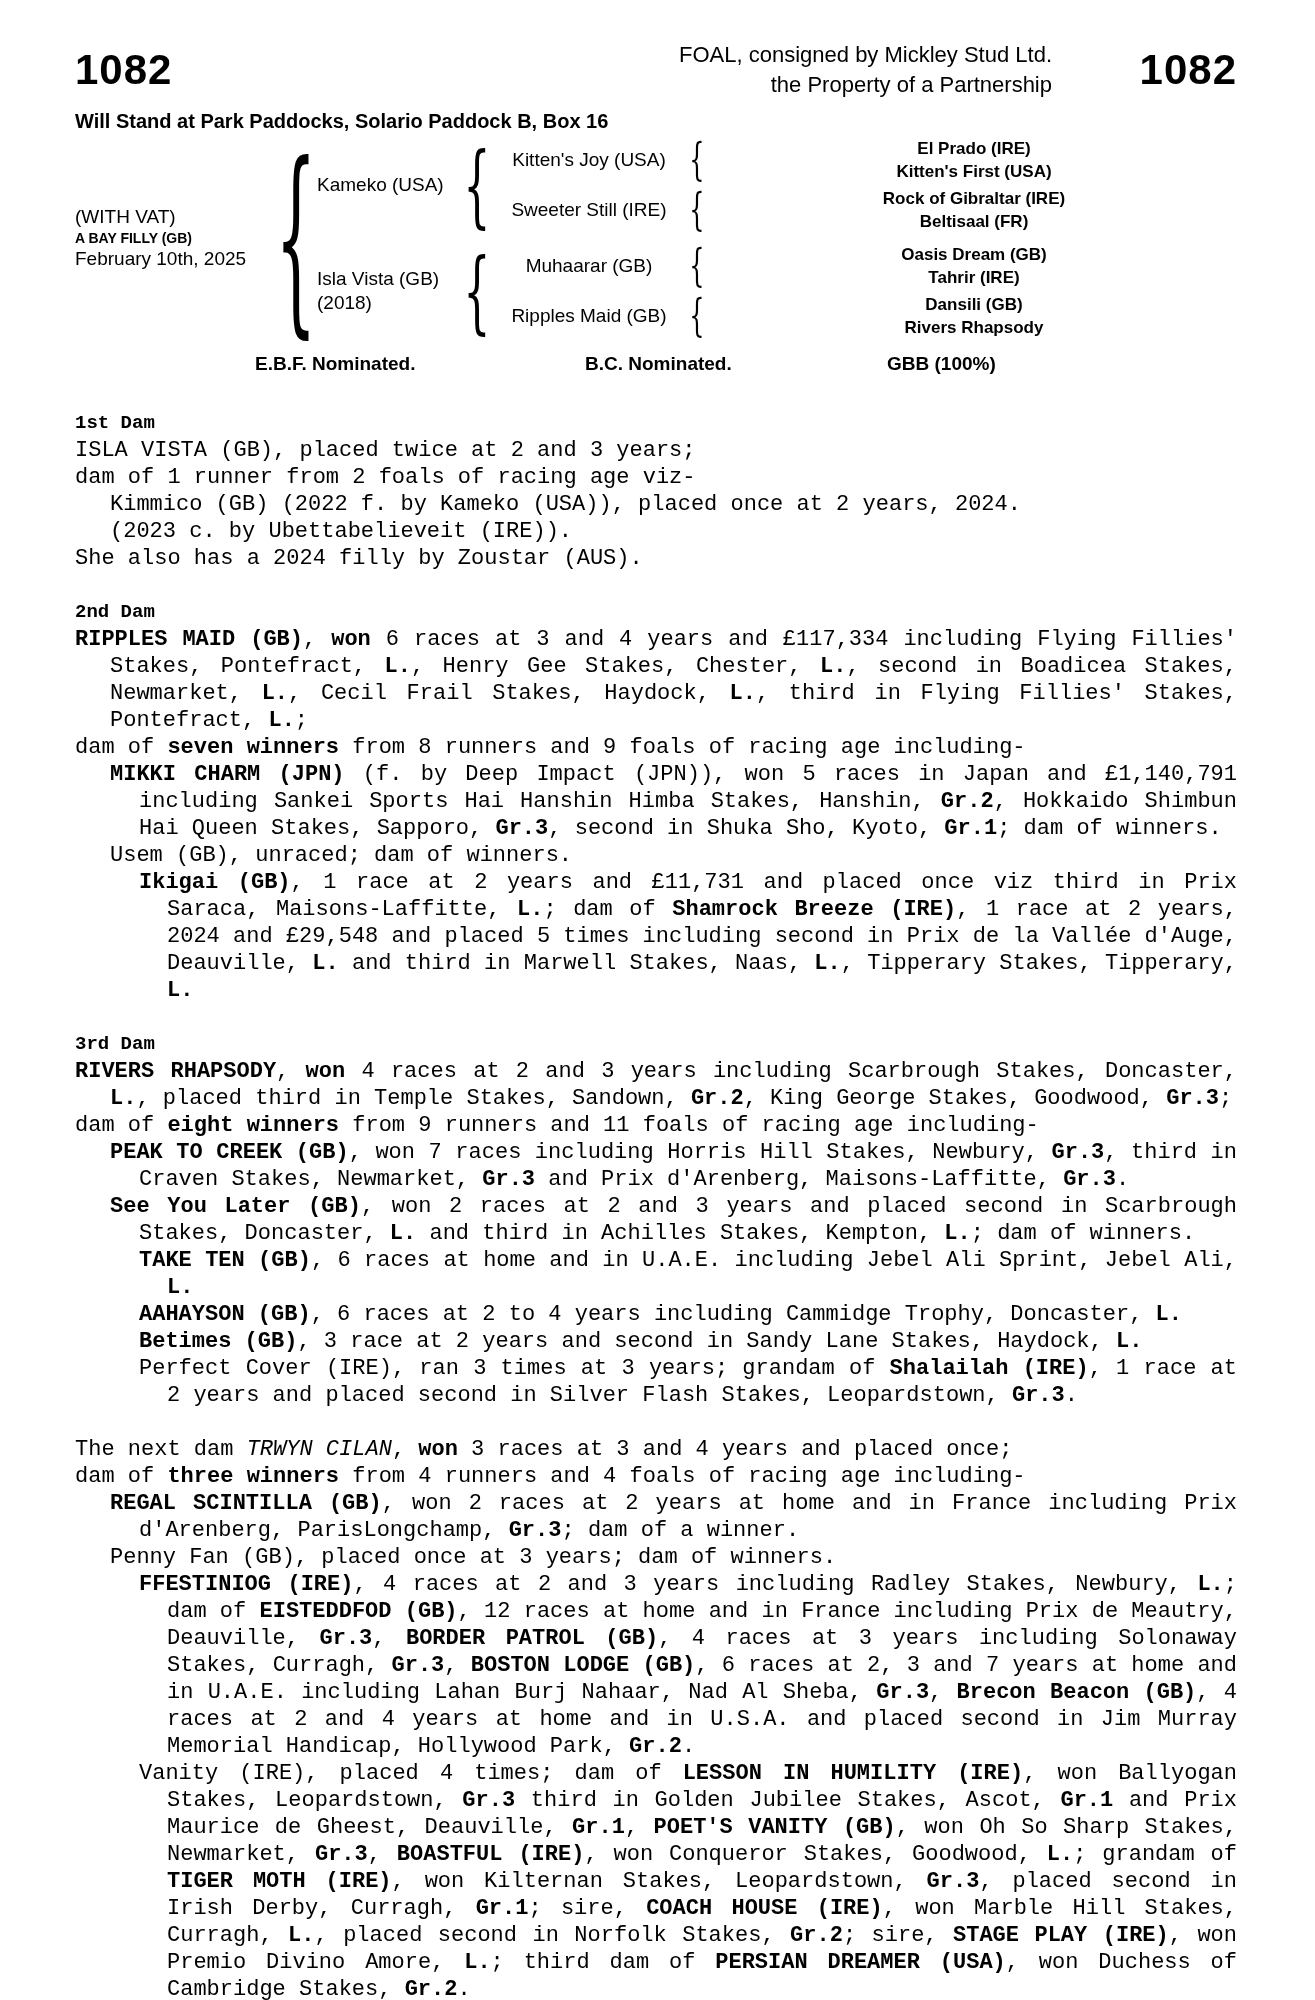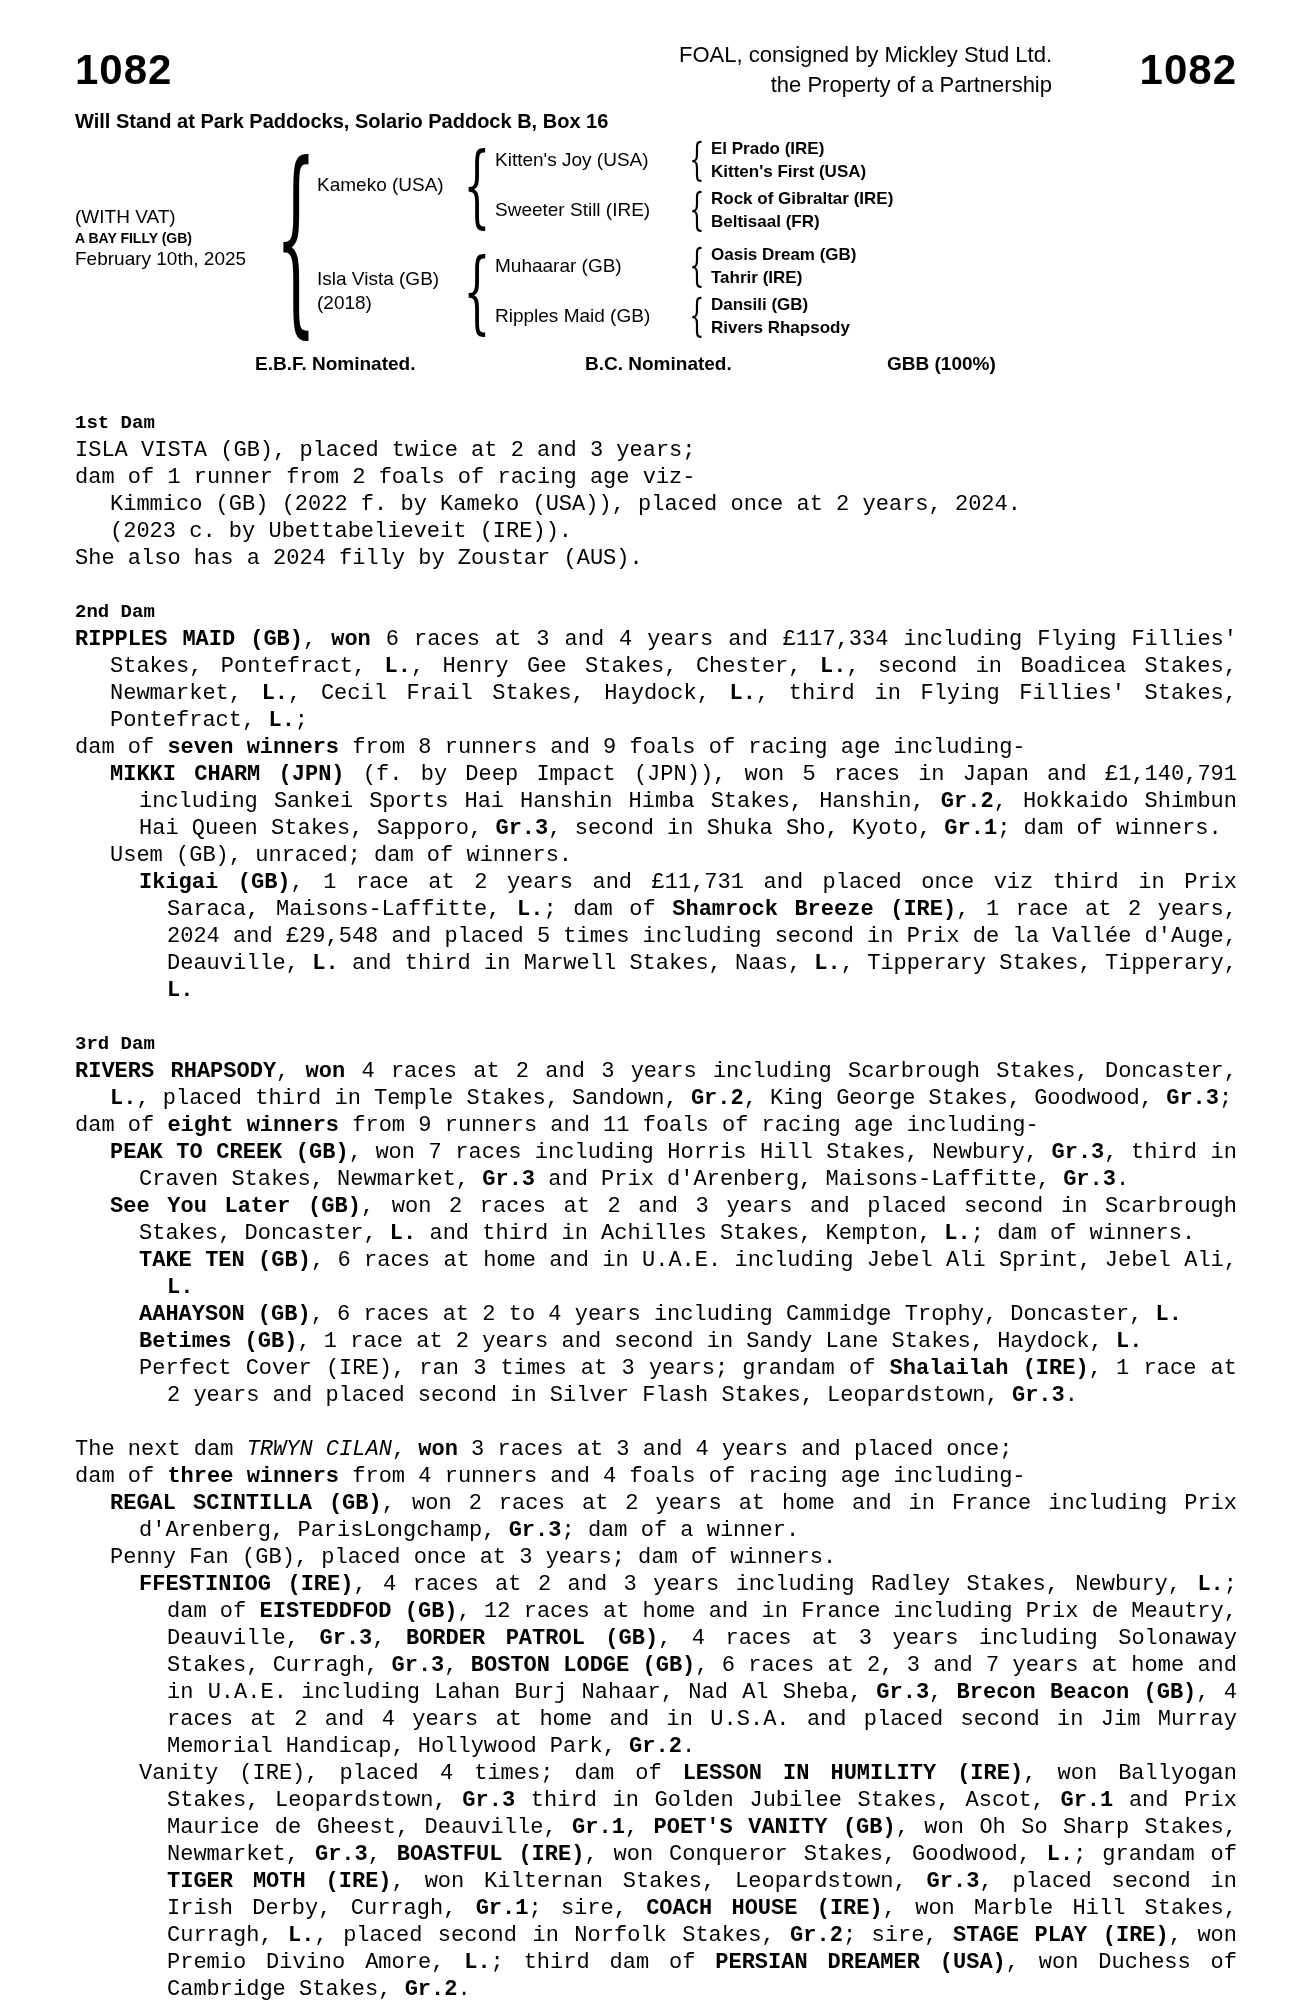--- a/index.html
+++ b/index.html
@@ -21,21 +21,21 @@
   .foal-name{font-size:14px;font-weight:800;margin:2px 0;}
   .foal-date{font-size:19px;}
   .brace{display:flex;align-items:center;justify-content:center;font-family:"DejaVu Serif",serif;font-weight:400;line-height:1;}
   .brace-lg{width:42px;font-size:130px;transform:scale(.5,1.55);}
   .brace-md{width:36px;font-size:78px;transform:scale(.55,1.15);}
   .brace-sm{width:28px;font-size:40px;transform:scale(.6,1.1);}
   .gen1-col{display:flex;flex-direction:column;gap:10px;flex:1;}
   .gen1-cell{display:flex;align-items:center;}
   .gen1-name{width:142px;font-size:19px;line-height:24px;}
   .gen2-col{display:flex;flex-direction:column;gap:4px;flex:1;}
-  .gen2-cell{display:flex;align-items:center;}
+  .gen2-cell{display:flex;align-items:center;text-align:center;}
   .gen2-name{width:188px;font-size:19px;}
   .gen3-col{display:flex;flex-direction:column;flex:1;}
   .gen3-name{font-size:17px;line-height:23px;font-weight:bold;}
 
   
   .noms{position:relative;height:30px;margin-top:14px;font-weight:700;font-size:19px;}
   .noms span{position:absolute;top:0;}
   .nom-ebf{left:180px;}
   .nom-bc{left:510px;}
   .nom-gbb{left:812px;}
@@ -148,21 +148,21 @@
         <p class="para" style="padding-left: 92px; text-indent: -28px;"><span class="b">Ikigai (GB)</span><span>, 1 race at 2 years and £11,731 and placed once viz third in Prix Saraca, Maisons-Laffitte, </span><span class="b">L.</span><span>; dam of </span><span class="b">Shamrock Breeze (IRE)</span><span>, 1 race at 2 years, 2024 and £29,548 and placed 5 times including second in Prix de la Vallée d'Auge, Deauville, </span><span class="b">L.</span><span> and third in Marwell Stakes, Naas, </span><span class="b">L.</span><span>, Tipperary Stakes, Tipperary, </span><span class="b">L.</span></p>
       </div>
       <div class="section">
         <div class="sec-heading">3rd Dam</div>
         <p class="para" style="padding-left: 35px; text-indent: -35px;"><span class="b">RIVERS RHAPSODY</span><span>, </span><span class="b">won</span><span> 4 races at 2 and 3 years including Scarbrough Stakes, Doncaster, </span><span class="b">L.</span><span>, placed third in Temple Stakes, Sandown, </span><span class="b">Gr.2</span><span>, King George Stakes, Goodwood, </span><span class="b">Gr.3</span><span>;</span></p>
         <p class="para" style="padding-left: 0px; text-indent: 0px;"><span>dam of </span><span class="b">eight winners</span><span> from 9 runners and 11 foals of racing age including-</span></p>
         <p class="para" style="padding-left: 64px; text-indent: -29px;"><span class="b">PEAK TO CREEK (GB)</span><span>, won 7 races including Horris Hill Stakes, Newbury, </span><span class="b">Gr.3</span><span>, third in Craven Stakes, Newmarket, </span><span class="b">Gr.3</span><span> and Prix d'Arenberg, Maisons-Laffitte, </span><span class="b">Gr.3</span><span>.</span></p>
         <p class="para" style="padding-left: 64px; text-indent: -29px;"><span class="b">See You Later (GB)</span><span>, won 2 races at 2 and 3 years and placed second in Scarbrough Stakes, Doncaster, </span><span class="b">L.</span><span> and third in Achilles Stakes, Kempton, </span><span class="b">L.</span><span>; dam of winners.</span></p>
         <p class="para" style="padding-left: 92px; text-indent: -28px;"><span class="b">TAKE TEN (GB)</span><span>, 6 races at home and in U.A.E. including Jebel Ali Sprint, Jebel Ali, </span><span class="b">L.</span></p>
         <p class="para" style="padding-left: 92px; text-indent: -28px;"><span class="b">AAHAYSON (GB)</span><span>, 6 races at 2 to 4 years including Cammidge Trophy, Doncaster, </span><span class="b">L.</span></p>
-        <p class="para" style="padding-left: 92px; text-indent: -28px;"><span class="b">Betimes (GB)</span><span>, 1 race at 2 years and second in Sandy Lane Stakes, Haydock, </span><span class="b">L.</span></p>
+        <p class="para" style="padding-left: 92px; text-indent: -28px;"><span class="b">Betimes (GB)</span><span>, 3 race at 2 years and second in Sandy Lane Stakes, Haydock, </span><span class="b">L.</span></p>
         <p class="para" style="padding-left: 92px; text-indent: -28px;"><span>Perfect Cover (IRE), ran 3 times at 3 years; grandam of </span><span class="b">Shalailah (IRE)</span><span>, 1 race at 2 years and placed second in Silver Flash Stakes, Leopardstown, </span><span class="b">Gr.3</span><span>.</span></p>
       </div>
       <div class="section">
         <p class="para" style="padding-left: 0px; text-indent: 0px;"><span>The next dam </span><span class="i">TRWYN CILAN</span><span>, </span><span class="b">won</span><span> 3 races at 3 and 4 years and placed once;</span></p>
         <p class="para" style="padding-left: 0px; text-indent: 0px;"><span>dam of </span><span class="b">three winners</span><span> from 4 runners and 4 foals of racing age including-</span></p>
         <p class="para" style="padding-left: 64px; text-indent: -29px;"><span class="b">REGAL SCINTILLA (GB)</span><span>, won 2 races at 2 years at home and in France including Prix d'Arenberg, ParisLongchamp, </span><span class="b">Gr.3</span><span>; dam of a winner.</span></p>
         <p class="para" style="padding-left: 64px; text-indent: -29px;"><span>Penny Fan (GB), placed once at 3 years; dam of winners.</span></p>
         <p class="para" style="padding-left: 92px; text-indent: -28px;"><span class="b">FFESTINIOG (IRE)</span><span>, 4 races at 2 and 3 years including Radley Stakes, Newbury, </span><span class="b">L.</span><span>; dam of </span><span class="b">EISTEDDFOD (GB)</span><span>, 12 races at home and in France including Prix de Meautry, Deauville, </span><span class="b">Gr.3</span><span>, </span><span class="b">BORDER PATROL (GB)</span><span>, 4 races at 3 years including Solonaway Stakes, Curragh, </span><span class="b">Gr.3</span><span>, </span><span class="b">BOSTON LODGE (GB)</span><span>, 6 races at 2, 3 and 7 years at home and in U.A.E. including Lahan Burj Nahaar, Nad Al Sheba, </span><span class="b">Gr.3</span><span>, </span><span class="b">Brecon Beacon (GB)</span><span>, 4 races at 2 and 4 years at home and in U.S.A. and placed second in Jim Murray Memorial Handicap, Hollywood Park, </span><span class="b">Gr.2</span><span>.</span></p>
         <p class="para" style="padding-left: 92px; text-indent: -28px;"><span>Vanity (IRE), placed 4 times; dam of </span><span class="b">LESSON IN HUMILITY (IRE)</span><span>, won Ballyogan Stakes, Leopardstown, </span><span class="b">Gr.3</span><span> third in Golden Jubilee Stakes, Ascot, </span><span class="b">Gr.1</span><span> and Prix Maurice de Gheest, Deauville, </span><span class="b">Gr.1</span><span>, </span><span class="b">POET'S VANITY (GB)</span><span>, won Oh So Sharp Stakes, Newmarket, </span><span class="b">Gr.3</span><span>, </span><span class="b">BOASTFUL (IRE)</span><span>, won Conqueror Stakes, Goodwood, </span><span class="b">L.</span><span>; grandam of </span><span class="b">TIGER MOTH (IRE)</span><span>, won Kilternan Stakes, Leopardstown, </span><span class="b">Gr.3</span><span>, placed second in Irish Derby, Curragh, </span><span class="b">Gr.1</span><span>; sire, </span><span class="b">COACH HOUSE (IRE)</span><span>, won Marble Hill Stakes, Curragh, </span><span class="b">L.</span><span>, placed second in Norfolk Stakes, </span><span class="b">Gr.2</span><span>; sire, </span><span class="b">STAGE PLAY (IRE)</span><span>, won Premio Divino Amore, </span><span class="b">L.</span><span>; third dam of </span><span class="b">PERSIAN DREAMER (USA)</span><span>, won Duchess of Cambridge Stakes, </span><span class="b">Gr.2</span><span>.</span></p>
       </div>

